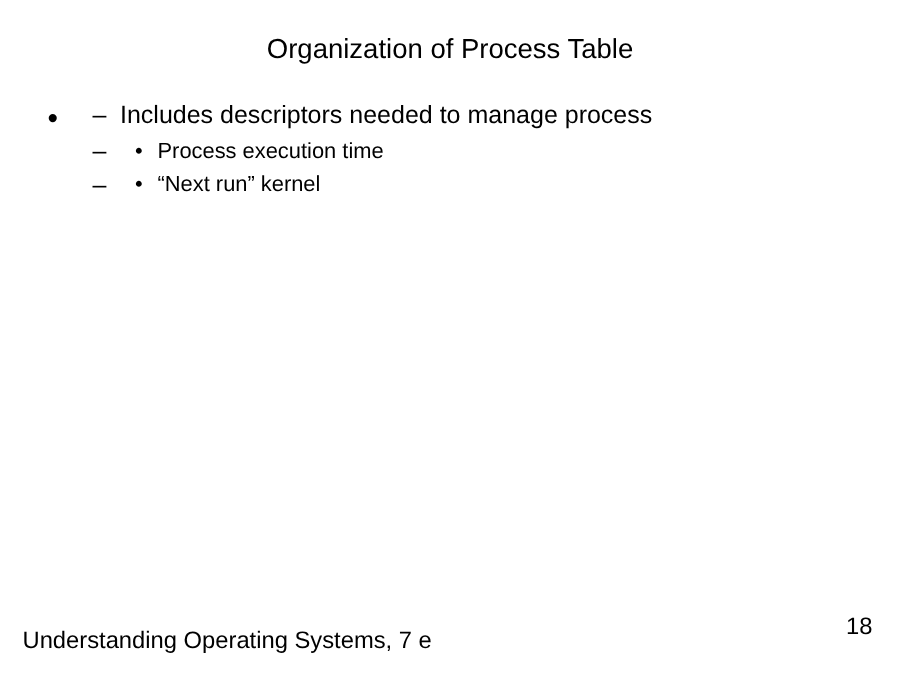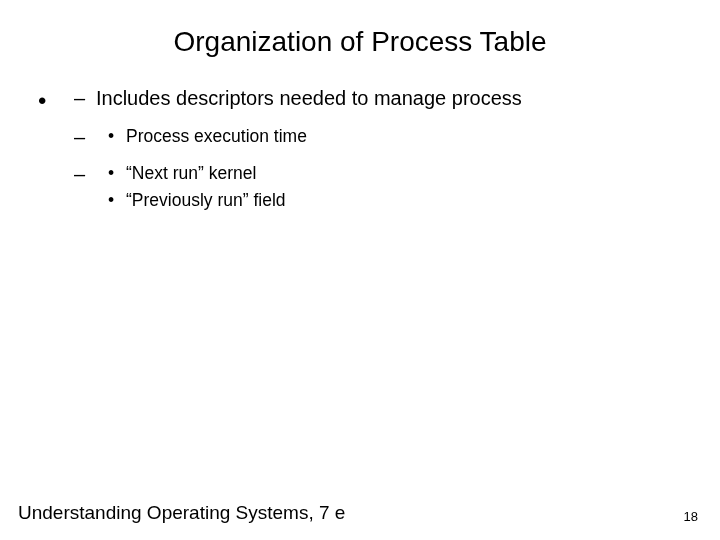--- a/index.html
+++ b/index.html
@@ -1,49 +1,48 @@
 <!DOCTYPE html>
 <html><head>
 <meta charset="utf-8">
 <style>
 html,body{margin:0;padding:0}
 body{width:720px;height:540px;background:#fff;font-family:Arial,Helvetica,sans-serif;color:#000;position:relative}
 .slide{padding:20px 30px 0 30px}
-.title{font-size:28px;text-align:center;margin:6px 0 28px 0;font-weight:400}
+.title{font-size:22px;text-align:center;margin:6px 0 28px 0;font-weight:400}
 ul{margin:0;padding:0;list-style:none}
 .l1{padding-left:28px}
 .l1>li{position:relative;font-size:24px;margin-bottom:6px;line-height:1.25}
 .l1>li::before{content:"•";position:absolute;left:-20px}
 .l2{padding-left:38px;margin-top:4px}
 .l2>li{position:relative;font-size:20px;margin-bottom:4px;line-height:1.25}
 .l2>li::before{content:"–";position:absolute;left:-22px}
-.l3{padding-left:30px;margin-top:14px}
+.l3{padding-left:30px;margin-top:4px}
 .l3>li{position:relative;font-size:17.5px;margin-bottom:4px;line-height:1.3}
 .l3>li::before{content:"•";position:absolute;left:-18px}
 .footer-left{position:absolute;left:18px;bottom:16px;font-size:19px}
-.footer-right{position:absolute;right:22px;bottom:16px;font-size:13px}
+.footer-right{position:absolute;right:22px;bottom:27px;font-size:19px}
 </style>
 </head>
 <body>
 
 <div class="slide">
   <div class="title">Organization of Process Table</div>
   <ul class="l1">
     <li>
       <ul class="l2">
         <li>Includes descriptors needed to manage process</li>
         <li>
           <ul class="l3">
             <li>Process execution time</li>
           </ul>
         </li>
         <li>
           <ul class="l3">
             <li>“Next run” kernel</li>
-            <li>“Previously run” field</li>
           </ul>
         </li>
       </ul>
     </li>
   </ul>
 </div>
 <div class="footer-left">Understanding Operating Systems, 7 e</div>
 <div class="footer-right">18</div>
 
 </body></html>

